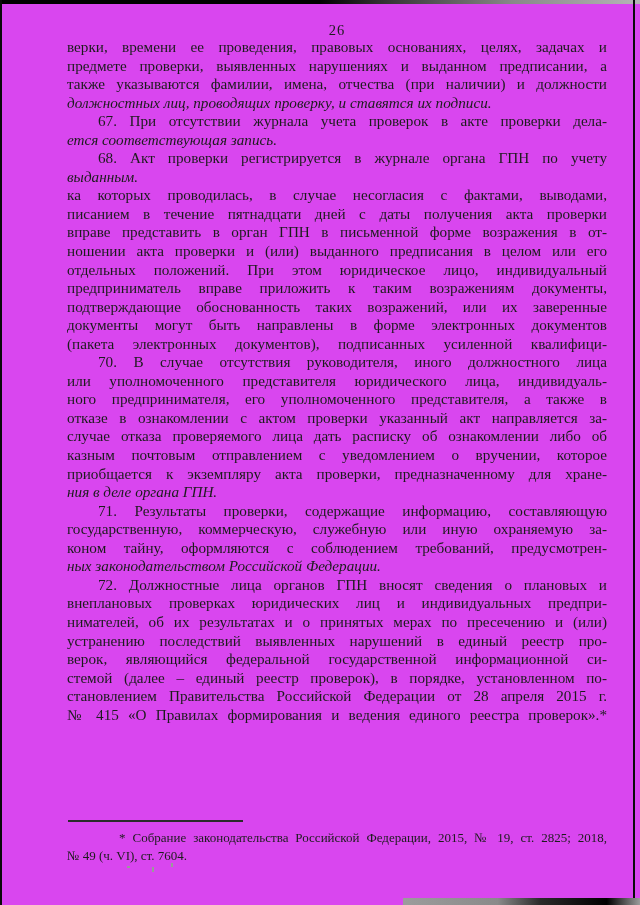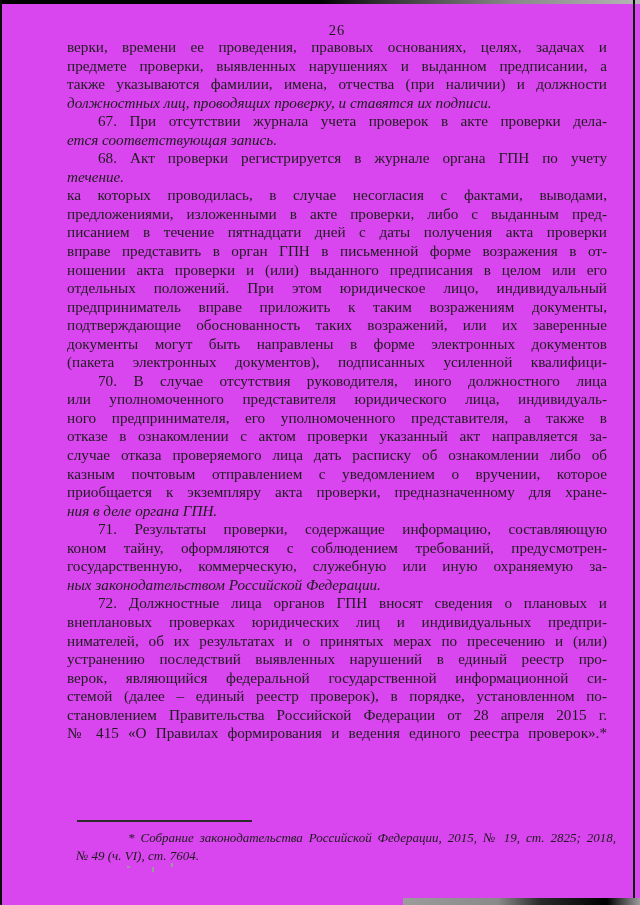--- a/index.html
+++ b/index.html
@@ -31,21 +31,21 @@
 
   .doc-body { position: absolute; left: 67px; top: 38px; width: 540px; }
   .bodyline {
     height: 18.56px; line-height: 18.56px; font-size: 15.2px;
     text-align: justify; text-align-last: justify;
     overflow: hidden; white-space: normal;
   }
   .bodyline.indent { padding-left: 31px; }
   .bodyline.endline { text-align-last: left; font-style: italic; }
 
-  .footnote { position: absolute; left: 76px; top: 820px; width: 540px; font-style: italic; }
+  .footnote { position: absolute; left: 67px; top: 820px; width: 540px; }
   .footnote-rule { width: 175px; height: 2px; background: #2b2b2b; margin: 0 0 7px 1px; }
   .fnline {
     height: 18.4px; line-height: 18.4px; font-size: 13px;
     text-align: justify; text-align-last: justify; overflow: hidden;
   }
   .fnline.fn-first { padding-left: 52px; }
   .fnline.endline { text-align-last: left; }
 
   .speck { position: absolute; background: #9a9a9a; }
   .speck.s1 { left: 127px; top: 866px; width: 3px; height: 2px; }
@@ -64,42 +64,41 @@
   <div class="page-number">26</div>
 
   <div class="doc-body" id="doc-body">
       <div class="bodyline">верки, времени ее проведения, правовых основаниях, целях, задачах и</div>
       <div class="bodyline">предмете проверки, выявленных нарушениях и выданном предписании, а</div>
       <div class="bodyline">также указываются фамилии, имена, отчества (при наличии) и должности</div>
       <div class="bodyline endline">должностных лиц, проводящих проверку, и ставятся их подписи.</div>
       <div class="bodyline indent">67. При отсутствии журнала учета проверок в акте проверки дела-</div>
       <div class="bodyline endline">ется соответствующая запись.</div>
       <div class="bodyline indent">68. Акт проверки регистрируется в журнале органа ГПН по учету</div>
-      <div class="bodyline endline">течение.</div>
+      <div class="bodyline endline">выданным.</div>
       <div class="bodyline">ка которых проводилась, в случае несогласия с фактами, выводами,</div>
-      <div class="bodyline">предложениями, изложенными в акте проверки, либо с выданным пред-</div>
       <div class="bodyline">писанием в течение пятнадцати дней с даты получения акта проверки</div>
       <div class="bodyline">вправе представить в орган ГПН в письменной форме возражения в от-</div>
       <div class="bodyline">ношении акта проверки и (или) выданного предписания в целом или его</div>
       <div class="bodyline">отдельных положений. При этом юридическое лицо, индивидуальный</div>
       <div class="bodyline">предприниматель вправе приложить к таким возражениям документы,</div>
       <div class="bodyline">подтверждающие обоснованность таких возражений, или их заверенные</div>
       <div class="bodyline">документы могут быть направлены в форме электронных документов</div>
       <div class="bodyline">(пакета электронных документов), подписанных усиленной квалифици-</div>
       <div class="bodyline indent">70. В случае отсутствия руководителя, иного должностного лица</div>
       <div class="bodyline">или уполномоченного представителя юридического лица, индивидуаль-</div>
       <div class="bodyline">ного предпринимателя, его уполномоченного представителя, а также в</div>
       <div class="bodyline">отказе в ознакомлении с актом проверки указанный акт направляется за-</div>
       <div class="bodyline">случае отказа проверяемого лица дать расписку об ознакомлении либо об</div>
       <div class="bodyline">казным почтовым отправлением с уведомлением о вручении, которое</div>
       <div class="bodyline">приобщается к экземпляру акта проверки, предназначенному для хране-</div>
       <div class="bodyline endline">ния в деле органа ГПН.</div>
       <div class="bodyline indent">71. Результаты проверки, содержащие информацию, составляющую</div>
+      <div class="bodyline">государственную, коммерческую, служебную или иную охраняемую за-</div>
       <div class="bodyline">коном тайну, оформляются с соблюдением требований, предусмотрен-</div>
-      <div class="bodyline">государственную, коммерческую, служебную или иную охраняемую за-</div>
       <div class="bodyline endline">ных законодательством Российской Федерации.</div>
       <div class="bodyline indent">72. Должностные лица органов ГПН вносят сведения о плановых и</div>
       <div class="bodyline">внеплановых проверках юридических лиц и индивидуальных предпри-</div>
       <div class="bodyline">нимателей, об их результатах и о принятых мерах по пресечению и (или)</div>
       <div class="bodyline">устранению последствий выявленных нарушений в единый реестр про-</div>
       <div class="bodyline">верок, являющийся федеральной государственной информационной си-</div>
       <div class="bodyline">стемой (далее – единый реестр проверок), в порядке, установленном по-</div>
       <div class="bodyline">становлением Правительства Российской Федерации от 28 апреля 2015 г.</div>
       <div class="bodyline">№ 415 «О Правилах формирования и ведения единого реестра проверок».*</div>
     </div>

